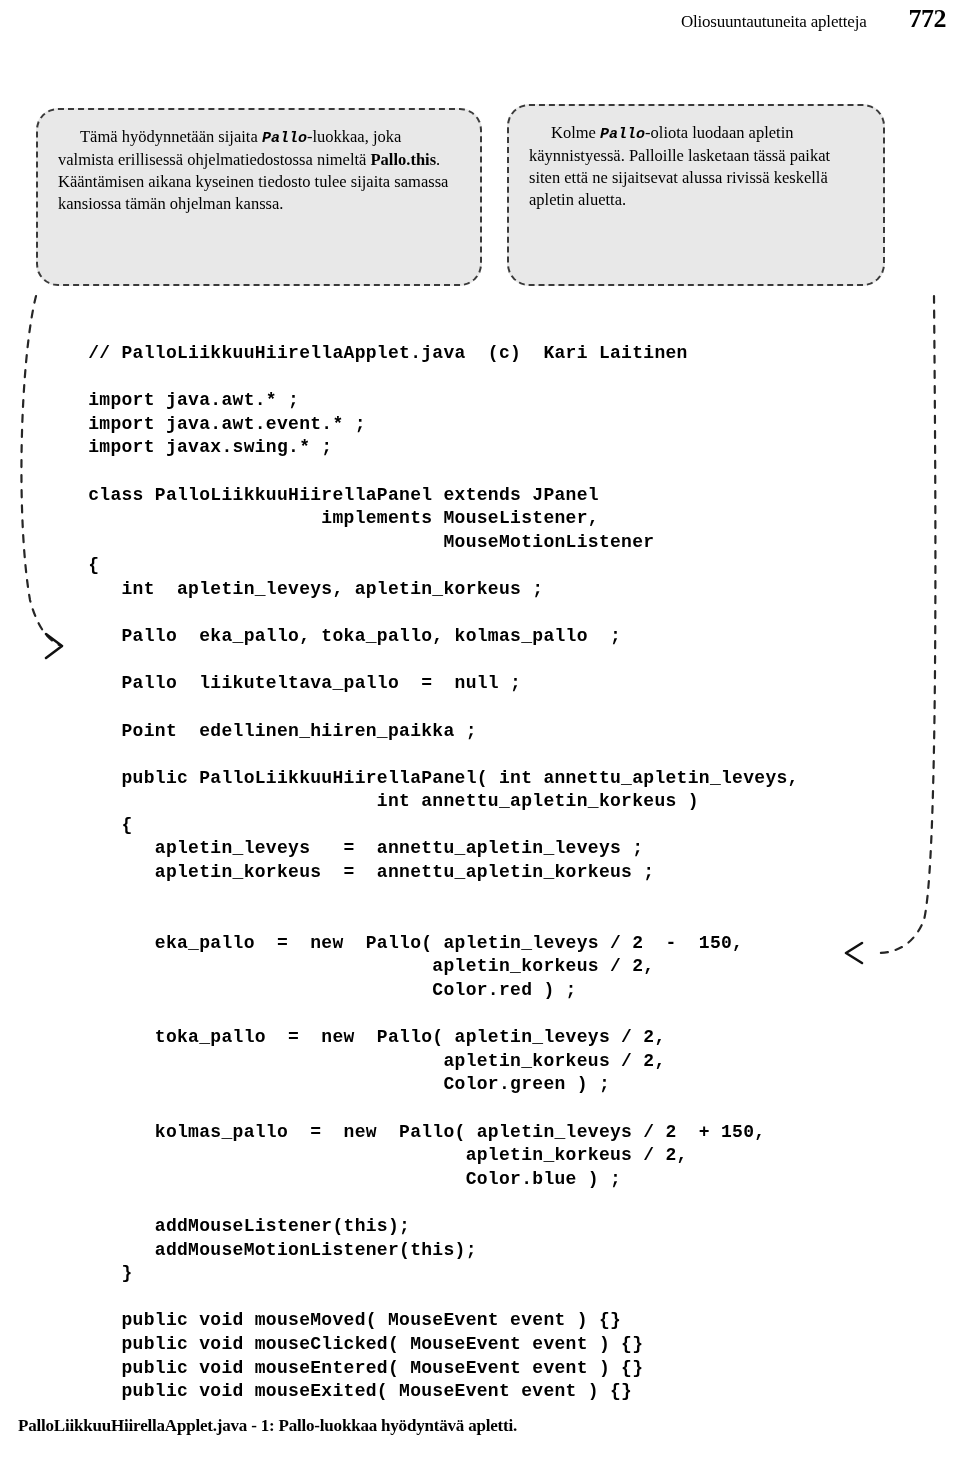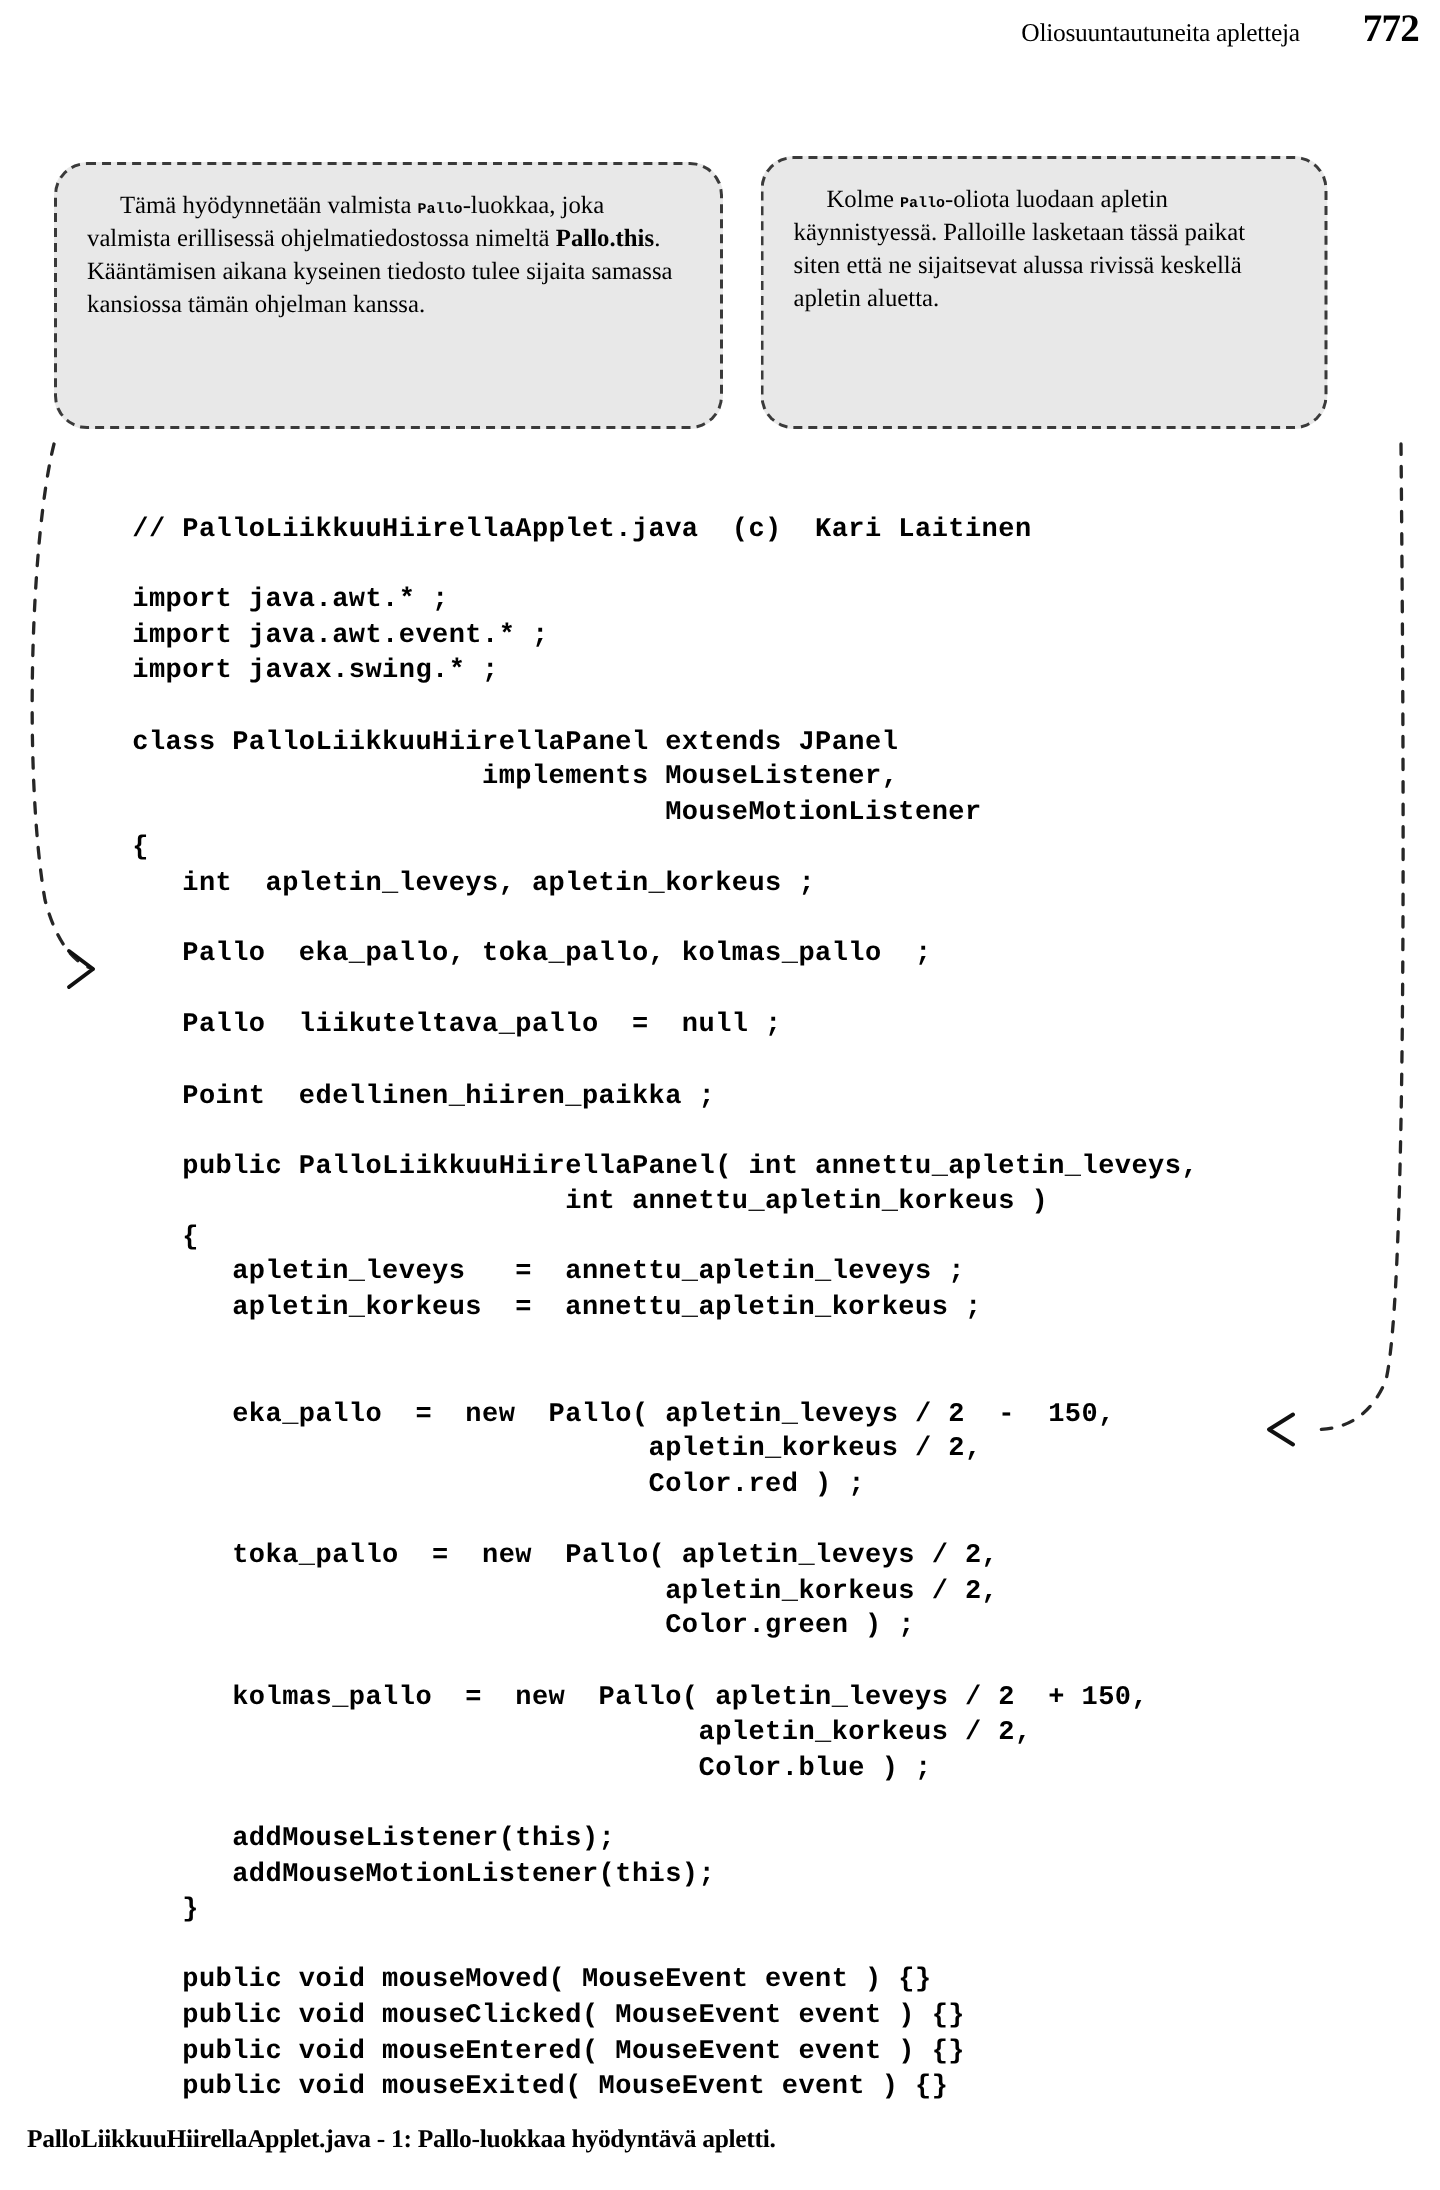--- a/index.html
+++ b/index.html
@@ -50,22 +50,23 @@
     font-size: 16.5px;
     line-height: 1.33;
     text-align: left;
   }
   .callout p {
     margin: 0;
     text-indent: 22px;
   }
   .callout .mono {
     font-family: "Liberation Mono", monospace;
-    font-size: 10px;
+    font-size: 15px;
     font-weight: 700;
+    font-style: italic;
   }
   .callout .bold {
     font-weight: 700;
   }
 
   #callout-left  { left: 36px;  top: 108px; width: 446px; height: 178px; }
   #callout-right { left: 507px; top: 104px; width: 378px; height: 182px; }
 
   
   .leader-svg {
@@ -119,21 +120,21 @@
   <path d="M 36 296 C 20 360, 16 520, 30 600 C 38 630, 50 642, 62 646" fill="none" stroke="#262626" stroke-width="2.2" stroke-dasharray="7 8" stroke-linecap="round"></path>
 
   <path d="M 46 634 L 62 646 L 46 658" fill="none" stroke="#111" stroke-width="2.6" stroke-linecap="round" stroke-linejoin="round"></path>
 
   <path d="M 934 296 C 936 520, 938 860, 924 920 C 914 944, 898 952, 880 953" fill="none" stroke="#262626" stroke-width="2.2" stroke-dasharray="7 8" stroke-linecap="round"></path>
 
   <path d="M 862 943 L 846 953 L 862 963" fill="none" stroke="#111" stroke-width="2.6" stroke-linecap="round" stroke-linejoin="round"></path>
 </svg>
 
 <div class="callout" id="callout-left">
-  <p><span>Tämä hyödynnetään valmista </span><span class="mono">Pallo</span><span>-luokkaa, joka valmista erillisessä ohjelmatiedostossa nimeltä </span><span class="bold">Pallo.this</span><span>. Kääntämisen aikana kyseinen tiedosto tulee sijaita samassa kansiossa tämän ohjelman kanssa.</span></p>
+  <p><span>Tämä hyödynnetään sijaita </span><span class="mono">Pallo</span><span>-luokkaa, joka valmista erillisessä ohjelmatiedostossa nimeltä </span><span class="bold">Pallo.this</span><span>. Kääntämisen aikana kyseinen tiedosto tulee sijaita samassa kansiossa tämän ohjelman kanssa.</span></p>
 </div>
 
 <div class="callout" id="callout-right">
   <p><span>Kolme </span><span class="mono">Pallo</span><span>-oliota luodaan apletin käynnistyessä. Palloille lasketaan tässä paikat siten että ne sijaitsevat alussa rivissä keskellä apletin aluetta.</span></p>
 </div>
 
 <div class="code-block" id="code-listing"><div class="line">  // PalloLiikkuuHiirellaApplet.java  (c)  Kari Laitinen</div><div class="blank">&nbsp;</div><div class="line">  import java.awt.* ;</div><div class="line">  import java.awt.event.* ;</div><div class="line">  import javax.swing.* ;</div><div class="blank">&nbsp;</div><div class="line">  class PalloLiikkuuHiirellaPanel extends JPanel</div><div class="line">                       implements MouseListener,</div><div class="line">                                  MouseMotionListener</div><div class="line">  {</div><div class="line">     int  apletin_leveys, apletin_korkeus ;</div><div class="blank">&nbsp;</div><div class="line">     Pallo  eka_pallo, toka_pallo, kolmas_pallo  ;</div><div class="blank">&nbsp;</div><div class="line">     Pallo  liikuteltava_pallo  =  null ;</div><div class="blank">&nbsp;</div><div class="line">     Point  edellinen_hiiren_paikka ;</div><div class="blank">&nbsp;</div><div class="line">     public PalloLiikkuuHiirellaPanel( int annettu_apletin_leveys,</div><div class="line">                            int annettu_apletin_korkeus )</div><div class="line">     {</div><div class="line">        apletin_leveys   =  annettu_apletin_leveys ;</div><div class="line">        apletin_korkeus  =  annettu_apletin_korkeus ;</div><div class="blank">&nbsp;</div><div class="blank">&nbsp;</div><div class="line">        eka_pallo  =  new  Pallo( apletin_leveys / 2  -  150,</div><div class="line">                                 apletin_korkeus / 2,</div><div class="line">                                 Color.red ) ;</div><div class="blank">&nbsp;</div><div class="line">        toka_pallo  =  new  Pallo( apletin_leveys / 2,</div><div class="line">                                  apletin_korkeus / 2,</div><div class="line">                                  Color.green ) ;</div><div class="blank">&nbsp;</div><div class="line">        kolmas_pallo  =  new  Pallo( apletin_leveys / 2  + 150,</div><div class="line">                                    apletin_korkeus / 2,</div><div class="line">                                    Color.blue ) ;</div><div class="blank">&nbsp;</div><div class="line">        addMouseListener(this);</div><div class="line">        addMouseMotionListener(this);</div><div class="line">     }</div><div class="blank">&nbsp;</div><div class="line">     public void mouseMoved( MouseEvent event ) {}</div><div class="line">     public void mouseClicked( MouseEvent event ) {}</div><div class="line">     public void mouseEntered( MouseEvent event ) {}</div><div class="line">     public void mouseExited( MouseEvent event ) {}</div></div>
 
 <div class="caption">PalloLiikkuuHiirellaApplet.java - 1:  Pallo-luokkaa hyödyntävä apletti.</div>
 

